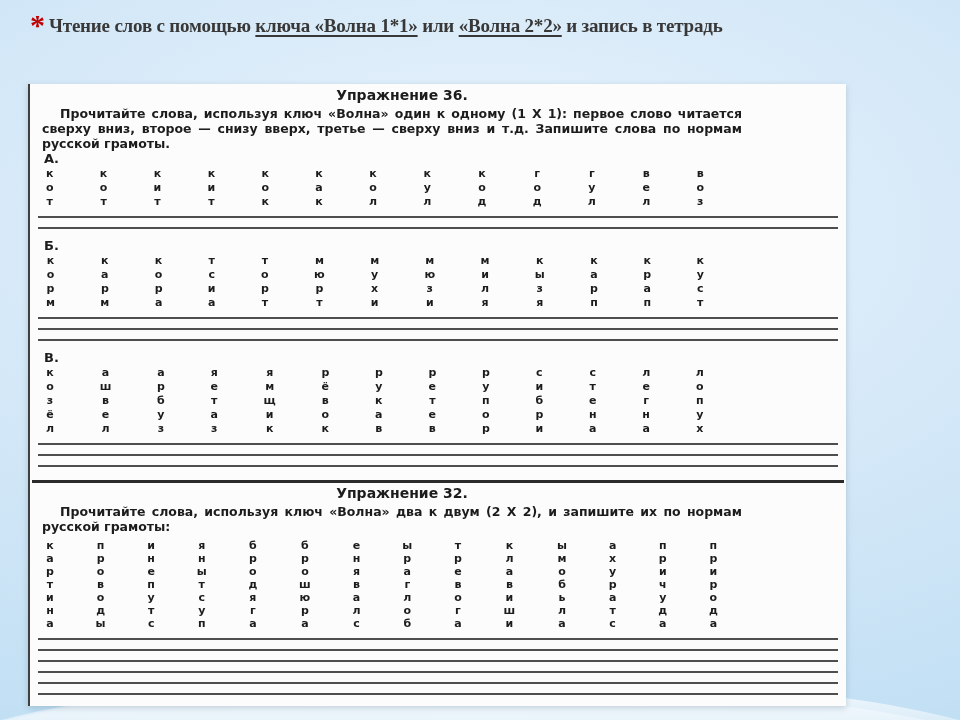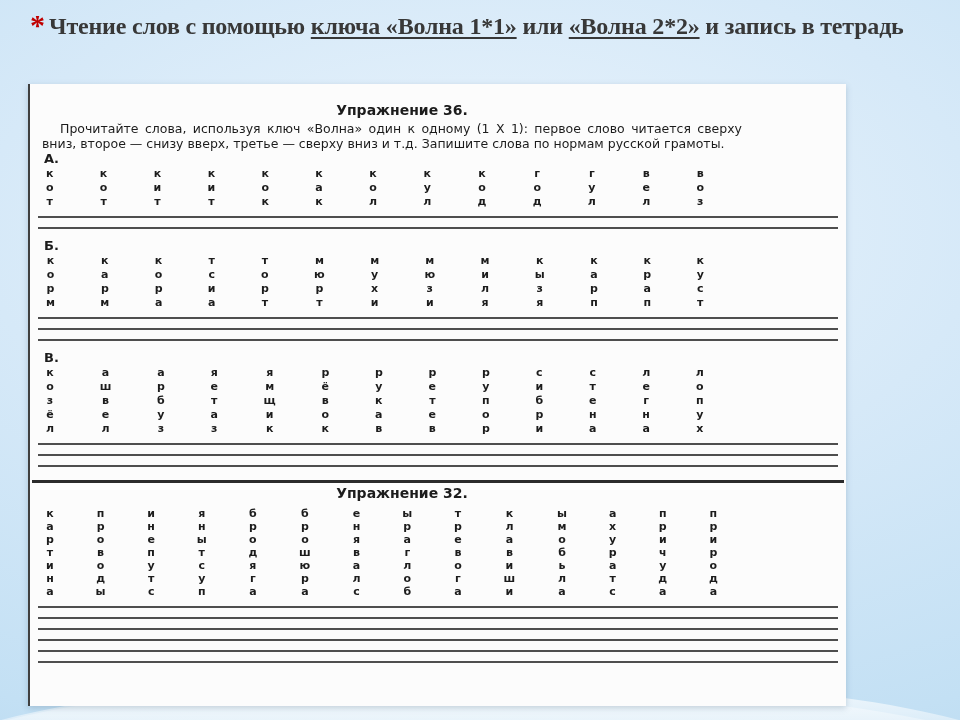--- a/index.html
+++ b/index.html
@@ -27,40 +27,40 @@
   .title-block {
     position:absolute; top:12px; left:30px; right:8px;
     display:flex; align-items:flex-start;
     font-family:"Liberation Serif", serif;
     color:#383838; font-weight:bold;
   }
   .asterisk {
     color:#c00000; font-size:30px; line-height:26px;
     margin-right:4px; flex:0 0 auto;
   }
-  .title-text { font-size:24px; line-height:28px; letter-spacing:-0.2px; }
+  .title-text { font-size:19px; line-height:28px; letter-spacing:-0.2px; }
   .title-text .u { text-decoration:underline; text-decoration-thickness:2px; text-underline-offset:3px; }
 
   
   .ws {
     position:absolute; left:28px; top:84px; width:818px; height:622px;
     background:#fcfcfc;
     border-left:2px solid #3f3f3f;
     box-shadow:0 2px 6px rgba(60,90,120,.25);
     color:#1c1c1c;
-    padding-top:18px;
+    padding-top:3px;
     box-sizing:border-box;
   }
   .ex-title {
     width:720px; margin:0 0 0 12px;
     text-align:center; font-weight:bold; font-size:14px; line-height:17px;
   }
   .ex-instr {
     width:700px; margin:2px 10px 0 12px;
-    font-weight:normal; font-size:12.5px; line-height:15px;
+    font-weight:bold; font-size:12.5px; line-height:15px;
     text-align:justify; text-indent:18px;
   }
   .sec-label { margin:0 0 0 14px; font-weight:bold; font-size:13px; line-height:16px; }
   .letter-grid {
     display:flex; justify-content:space-between;
     margin-left:16px; width:658px;
   }
   .letter-grid.wide { width:672px; margin-top:5px; }
   .letter-col { text-align:center; }
   .letter { font-weight:bold; font-size:11px; line-height:14px; }
@@ -350,20 +350,21 @@
       <div class="lines">
           <div class="writing-line"></div>
           <div class="writing-line"></div>
           <div class="writing-line"></div>
         </div>
     </div>
 
     <div class="sep"></div>
 
     <div class="ex-title">Упражнение 32.</div>
+    <div class="ex-instr">Прочитайте слова, используя ключ «Волна» два к двум (2 Х 2), и запишите их по нормам русской грамоты:</div>
     <div class="letter-grid wide" id="ex37-grid">
         <div class="letter-col">
           <div class="letter">к</div>
           <div class="letter">а</div>
           <div class="letter">р</div>
           <div class="letter">т</div>
           <div class="letter">и</div>
           <div class="letter">н</div>
           <div class="letter">а</div>
         </div>

